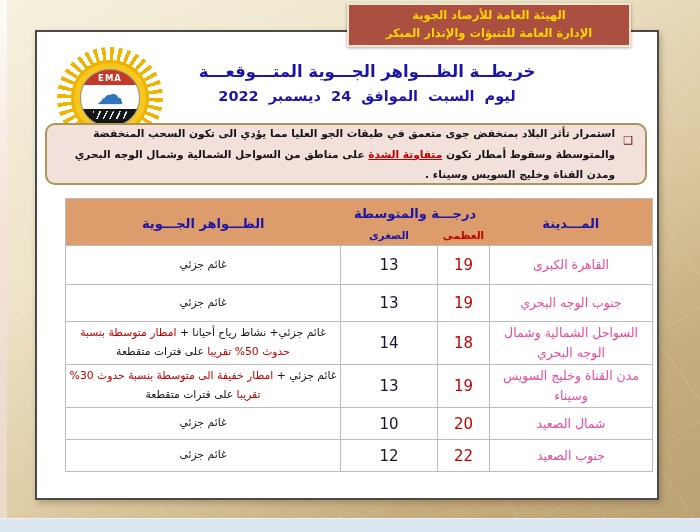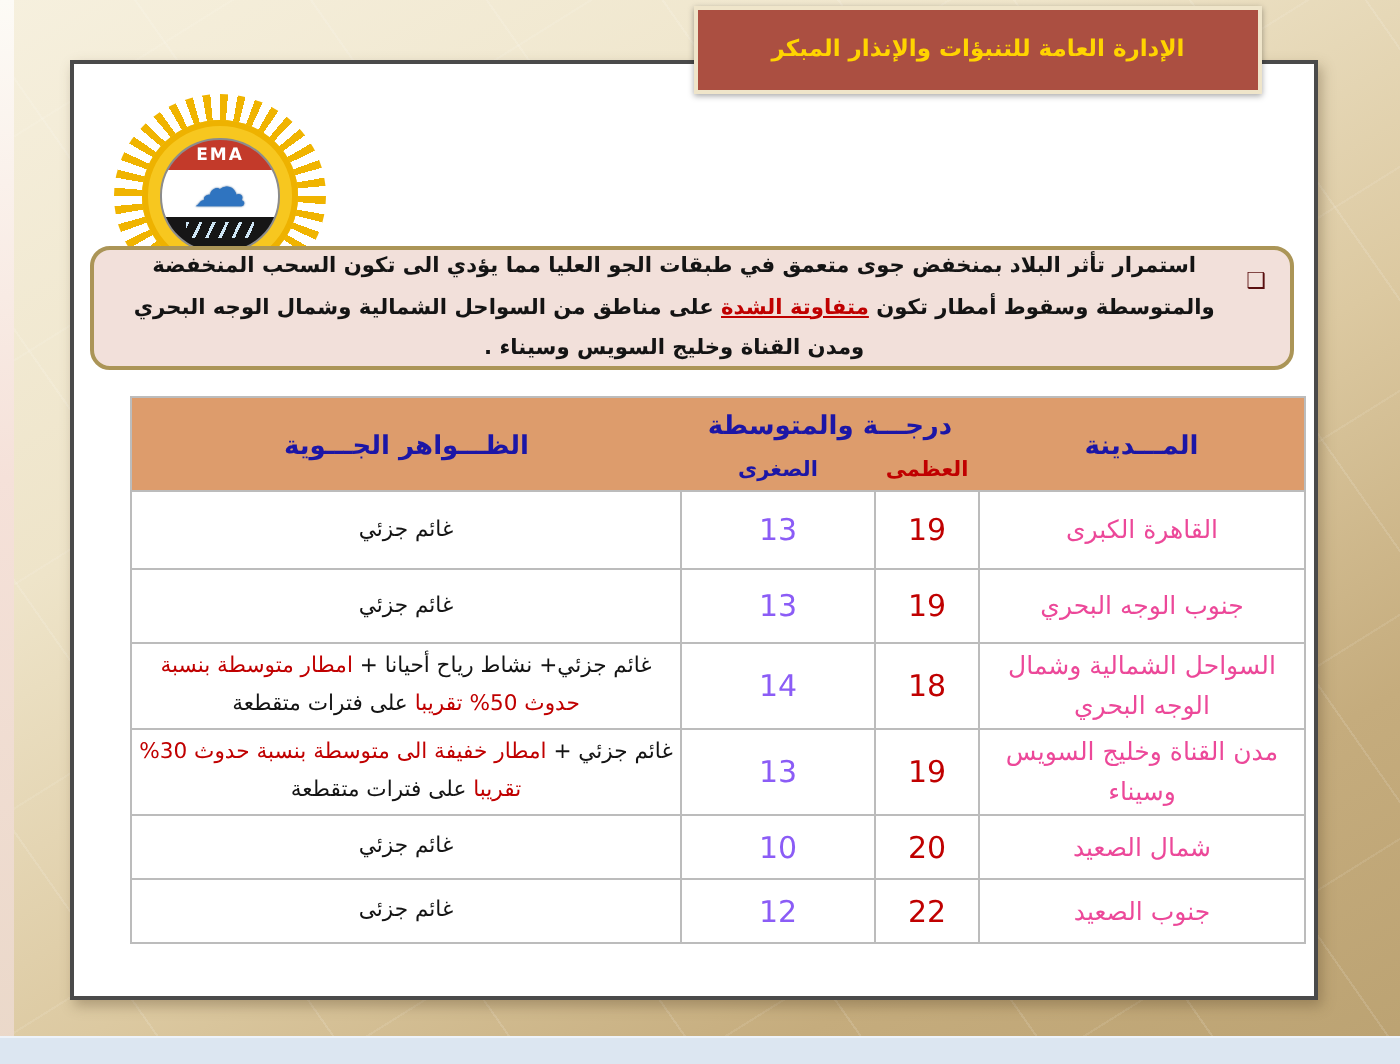--- a/index.html
+++ b/index.html
@@ -52,38 +52,38 @@
   .title-line1{font-size:16.5px;font-weight:bold;}
   .title-line2{font-size:14.5px;font-weight:bold;margin-top:7px;word-spacing:5px;}
 
   
   .note-box{position:absolute;left:8px;top:91px;width:602px;height:62px;
     border:2px solid #ab9557;border-radius:10px;background:#f2e0da;
     box-sizing:border-box;direction:rtl;display:flex;align-items:center;
     padding:0 12px;}
   .note-bullet{color:#5a1010;font-size:11px;font-weight:bold;
     align-self:flex-start;margin:9px 0 0 8px;}
-  .note-text{flex:1;text-align:center;font-size:10.6px;font-weight:bold;
+  .note-text{flex:1;text-align:right;font-size:10.6px;font-weight:bold;
     color:#141414;line-height:1.95;}
   .note-highlight{color:#c00000;text-decoration:underline;}
 
   
   .weather-table{position:absolute;left:28px;top:166px;width:587px;
     border-collapse:collapse;direction:rtl;table-layout:fixed;
     border:1px solid #bcbcbc;}
   .weather-table th{background:#dd9c6c;border:0;color:#1c16a6;
     font-weight:bold;text-align:center;vertical-align:middle;}
   .weather-table thead tr.h1 th{font-size:13px;height:23px;padding-top:3px;}
   .weather-table thead tr.h2 th{font-size:10.5px;height:15px;padding-bottom:3px;}
   .weather-table thead th.th-max{color:#c00000;margin-top:16px;}
   .weather-table td{border:1px solid #bcbcbc;background:#ffffff;
     text-align:center;vertical-align:middle;font-weight:normal;padding:1px 3px;}
   .td-city{color:#ec4899;font-size:12.5px;line-height:1.6;}
   .td-max{color:#c00000;font-size:15px;}
-  .td-min{color:#8b5cf6;font-size:15px;}
+  .td-min{color:#0f172a;font-size:15px;}
   .td-phen{color:#141414;font-size:10.8px;line-height:1.75;}
   .phen-red{color:#c00000;}
   .weather-table tbody tr:nth-child(1){height:39px;}
   .weather-table tbody tr:nth-child(2){height:37px;}
   .weather-table tbody tr:nth-child(3){height:40px;}
   .weather-table tbody tr:nth-child(4){height:40px;}
   .weather-table tbody tr:nth-child(5){height:32px;}
   .weather-table tbody tr:nth-child(6){height:32px;}
 
   .footer-line{position:absolute;left:28px;top:437px;width:587px;
@@ -102,20 +102,24 @@
     <div class="logo">
       <div class="sun-rays"></div>
       <div class="sun-core"></div>
       <div class="emblem">
         <div class="ema-label">EMA</div>
         <div class="cloud-icon">☁</div>
         <div class="rain-icon"></div>
       </div>
     </div>
 
+    <div class="title">
+      <div class="title-line1">خريطــة الظـــواهر الجـــوية المتـــوقعـــة</div>
+      <div class="title-line2">ليوم السبت الموافق 24 ديسمبر 2022</div>
+    </div>
 
     <div class="note-box">
       <span class="note-bullet">❑</span>
       <div class="note-text">
         <span>استمرار تأثر البلاد بمنخفض جوى متعمق في طبقات الجو العليا مما يؤدي الى تكون السحب المنخفضة والمتوسطة وسقوط أمطار تكون </span><span class="note-highlight">متفاوتة الشدة</span><span> على مناطق من السواحل الشمالية وشمال الوجه البحري ومدن القناة وخليج السويس وسيناء .</span>
       </div>
     </div>
 
     <table class="weather-table">
       <colgroup>
@@ -171,15 +175,16 @@
           <td class="td-max">22</td>
           <td class="td-min">12</td>
           <td class="td-phen"><span>غائم جزئى</span><span class="phen-red"></span><span></span></td>
         </tr>
       </tbody>
     </table>
 
   </div>
 
   <div class="banner">
+    <div class="banner-line">الهيئة العامة للأرصاد الجوية</div>
     <div class="banner-line">الإدارة العامة للتنبؤات والإنذار المبكر</div>
   </div>
 </div>
 
 </body></html>

